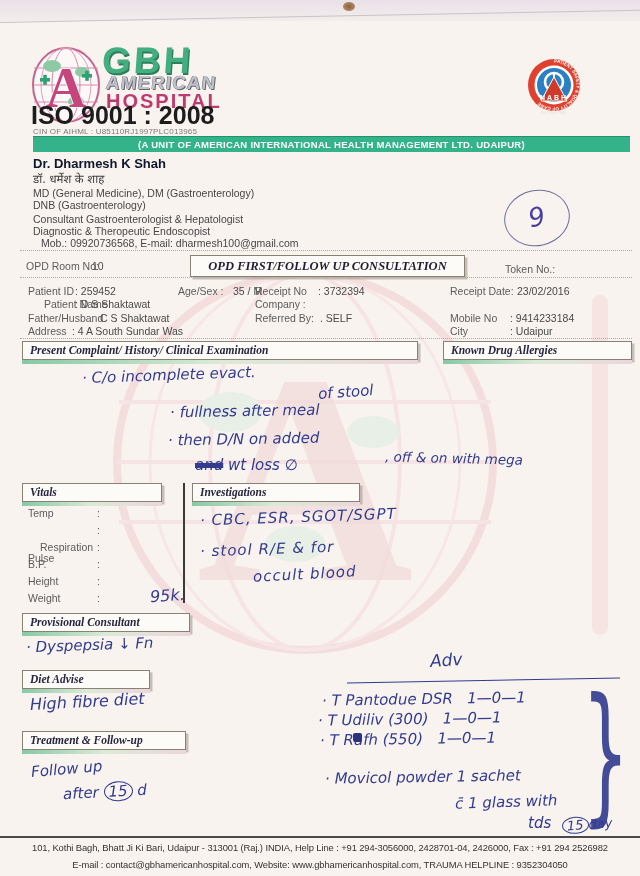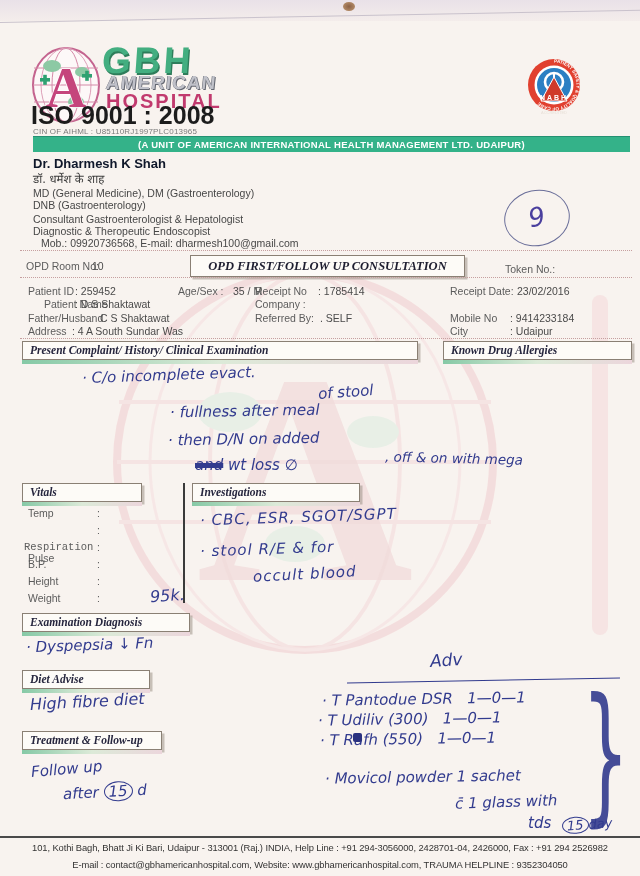--- a/index.html
+++ b/index.html
@@ -109,21 +109,21 @@
             font-family:'Liberation Serif',serif;font-style:italic;font-weight:bold;font-size:12.5px;color:#1e1e30;">OPD FIRST/FOLLOW UP CONSULTATION</div>
 <div class="abs print" style="left:505px;top:263px;">Token No.:</div>
 
 <div class="abs dotline" style="left:20px;top:277px;width:612px;"></div>
 
 <div class="abs print" style="left:28px;top:285px;">Patient ID</div>
 <div class="abs print val" style="left:75px;top:285px;">: 259452</div>
 <div class="abs print" style="left:178px;top:285px;">Age/Sex :</div>
 <div class="abs print val" style="left:233px;top:285px;">35 / M</div>
 <div class="abs print" style="left:255px;top:285px;">Receipt No</div>
-<div class="abs print val" style="left:318px;top:285px;">: 1785414</div>
+<div class="abs print val" style="left:318px;top:285px;">: 3732394</div>
 <div class="abs print" style="left:450px;top:285px;">Receipt Date:</div>
 <div class="abs print val" style="left:517px;top:285px;">23/02/2016</div>
 
 <div class="abs print" style="left:28px;top:298px;margin-left:16px;">Patient Name</div>
 <div class="abs print val" style="left:75px;top:298px;">: D S Shaktawat</div>
 <div class="abs print" style="left:255px;top:298px;">Company :</div>
 
 <div class="abs print" style="left:28px;top:312px;">Father/Husband</div>
 <div class="abs print val" style="left:100px;top:312px;">C S Shaktawat</div>
 <div class="abs print" style="left:255px;top:312px;">Referred By:</div>
@@ -143,49 +143,49 @@
 
 <div class="abs hw" style="left:82px;top:366px;transform:rotate(-2deg);">· C/o incomplete evact.</div>
 <div class="abs hw" style="left:318px;top:383px;transform:rotate(-4deg);">of stool</div>
 <div class="abs hw" style="left:170px;top:402px;transform:rotate(-1deg);">· fullness after meal</div>
 <div class="abs hw" style="left:168px;top:430px;transform:rotate(-1deg);">· then D/N on added</div>
 <div class="abs hw" style="left:195px;top:456px;">
   <span class="strike">and</span><span> wt loss ∅</span>
 </div>
 <div class="abs hw" style="left:385px;top:450px;transform:rotate(1.5deg);font-size:13.5px;">, off &amp; on with mega</div>
 
-<div class="abs sec-hdr" style="left:22px;top:483px;width:120px;">Vitals</div>
+<div class="abs sec-hdr" style="left:22px;top:483px;width:140px;">Vitals</div>
 <div class="abs print" style="left:28px;top:507px;">Temp</div>
 <div class="abs print" style="left:97px;top:507px;">:</div>
 <div class="abs print" style="left:28px;top:552px;">Pulse</div>
 <div class="abs print" style="left:97px;top:524px;">:</div>
-<div class="abs print" style="left:24px;top:541px;font-family:Liberation Mono, monospace;">Respiration</div>
+<div class="abs print" style="left:40px;top:541px;">Respiration</div>
 <div class="abs print" style="left:97px;top:541px;">:</div>
 <div class="abs print" style="left:28px;top:558px;">B.P.</div>
 <div class="abs print" style="left:97px;top:558px;">:</div>
 <div class="abs print" style="left:28px;top:575px;">Height</div>
 <div class="abs print" style="left:97px;top:575px;">:</div>
 <div class="abs print" style="left:28px;top:592px;">Weight</div>
 <div class="abs print" style="left:97px;top:592px;">:</div>
 <div class="abs hw" style="left:150px;top:586px;font-size:16px;transform:rotate(-4deg);">95k.</div>
 
 <div class="abs" style="left:183px;top:483px;width:2px;height:120px;background:#3a3a3a;"></div>
 
 <div class="abs sec-hdr" style="left:192px;top:483px;width:168px;">Investigations</div>
 <div class="abs hw" style="left:200px;top:508px;transform:rotate(-2deg);letter-spacing:1px;">· CBC, ESR, SGOT/SGPT</div>
 <div class="abs hw" style="left:200px;top:540px;transform:rotate(-2deg);letter-spacing:1px;">· stool R/E &amp; for</div>
 <div class="abs hw" style="left:253px;top:565px;transform:rotate(-3deg);letter-spacing:1px;">occult blood</div>
 
-<div class="abs sec-hdr" style="left:22px;top:613px;width:168px;">Examination Diagnosis</div>
+<div class="abs sec-hdr" style="left:22px;top:613px;width:168px;">Provisional Consultant</div>
 <div class="abs hw" style="left:26px;top:636px;transform:rotate(-2deg);">· Dyspepsia ↓ Fn</div>
 
 <div class="abs sec-hdr" style="left:22px;top:670px;width:128px;">Diet Advise</div>
 <div class="abs hw" style="left:30px;top:692px;transform:rotate(-3deg);font-size:16px;">High fibre diet</div>
 
-<div class="abs sec-hdr" style="left:22px;top:731px;width:140px;">Treatment &amp; Follow-up</div>
+<div class="abs sec-hdr" style="left:22px;top:731px;width:164px;">Treatment &amp; Follow-up</div>
 <div class="abs hw" style="left:31px;top:760px;transform:rotate(-5deg);">Follow up</div>
 <div class="abs hw" style="left:63px;top:782px;transform:rotate(-3deg);">
   <span>after</span>
   <span class="circled">15</span>
   <span>d</span>
 </div>
 
 <div class="abs hw" style="left:430px;top:650px;font-size:17px;transform:rotate(-4deg);">Adv</div>
 <div class="abs" style="left:347px;top:680px;width:273px;height:1.4px;background:#323b8e;transform:rotate(-1deg);"></div>
 <div class="abs hw" style="left:322px;top:690px;transform:rotate(-1deg);">

